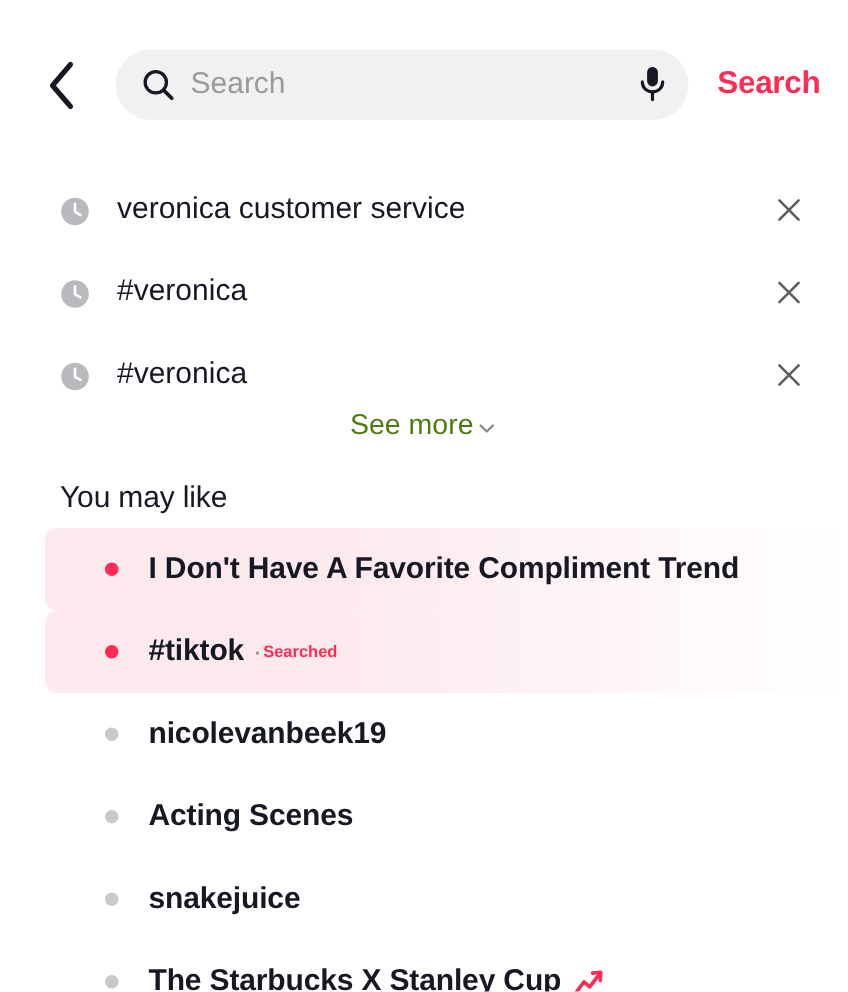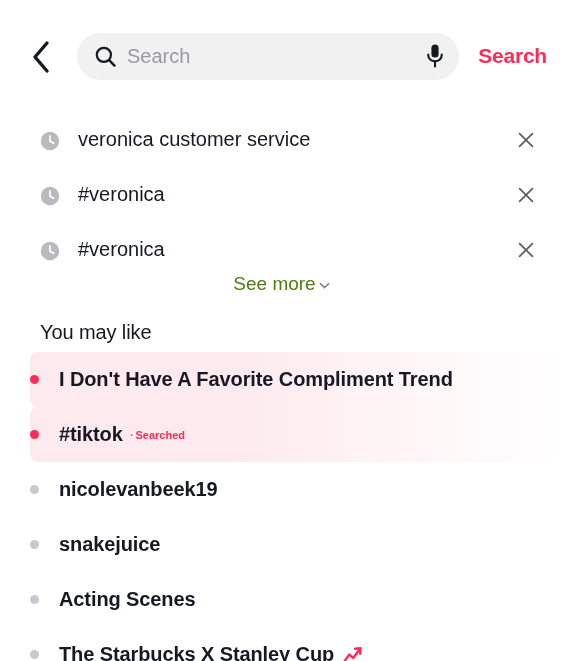--- a/index.html
+++ b/index.html
@@ -111,20 +111,21 @@
     padding:16px 0 8px 40px;
     letter-spacing:-0.1px;
   }
 
   
   .suggestions{ padding:0; }
   .sugg-row{
     height:55px;
     display:flex;
     align-items:center;
+    padding-left:40px;
     padding-right:20px;
     margin:0 0 0 30px;
     border-radius:8px 0 0 8px;
     cursor:pointer;
     position:relative;
   }
   .sugg-row.hl{
     background:linear-gradient(90deg,#fdeaee 0%,#fdeaee 38%,#ffffff 100%);
   }
   .dot{
@@ -258,26 +259,26 @@
     <span class="tag-searched">Searched</span>
   </div>
 
   <div class="sugg-row">
     <span class="dot"></span>
     <span class="sugg-label">nicolevanbeek19</span>
   </div>
 
   <div class="sugg-row">
     <span class="dot"></span>
+    <span class="sugg-label">Acting Scenes</span>
+  </div>
+
+  <div class="sugg-row">
+    <span class="dot"></span>
     <span class="sugg-label">snakejuice</span>
-  </div>
-
-  <div class="sugg-row">
-    <span class="dot"></span>
-    <span class="sugg-label">Acting Scenes</span>
   </div>
 
   <div class="sugg-row">
     <span class="dot"></span>
     <span class="sugg-label">The Starbucks X Stanley Cup</span>
     <span class="trend-icon">
       <svg width="22" height="22" viewBox="0 0 24 24" fill="none">
         <path d="M2.5 19 L8 11.5 L12.2 15.2 L19.5 5.5" stroke="#fe2c55" stroke-width="2.6" stroke-linecap="round" stroke-linejoin="round"></path>
         <path d="M14.2 5.2 L20.2 4.6 L19.8 10.6" stroke="#fe2c55" stroke-width="2.6" stroke-linecap="round" stroke-linejoin="round" fill="none"></path>
       </svg>

